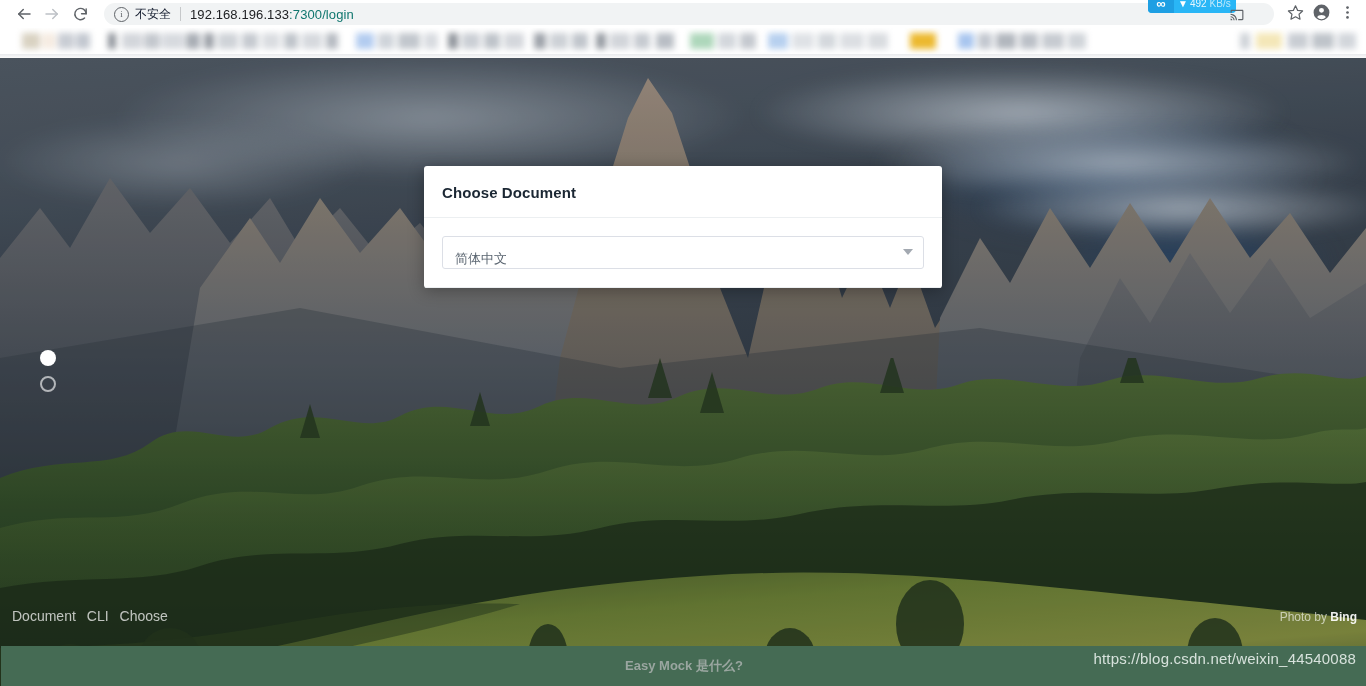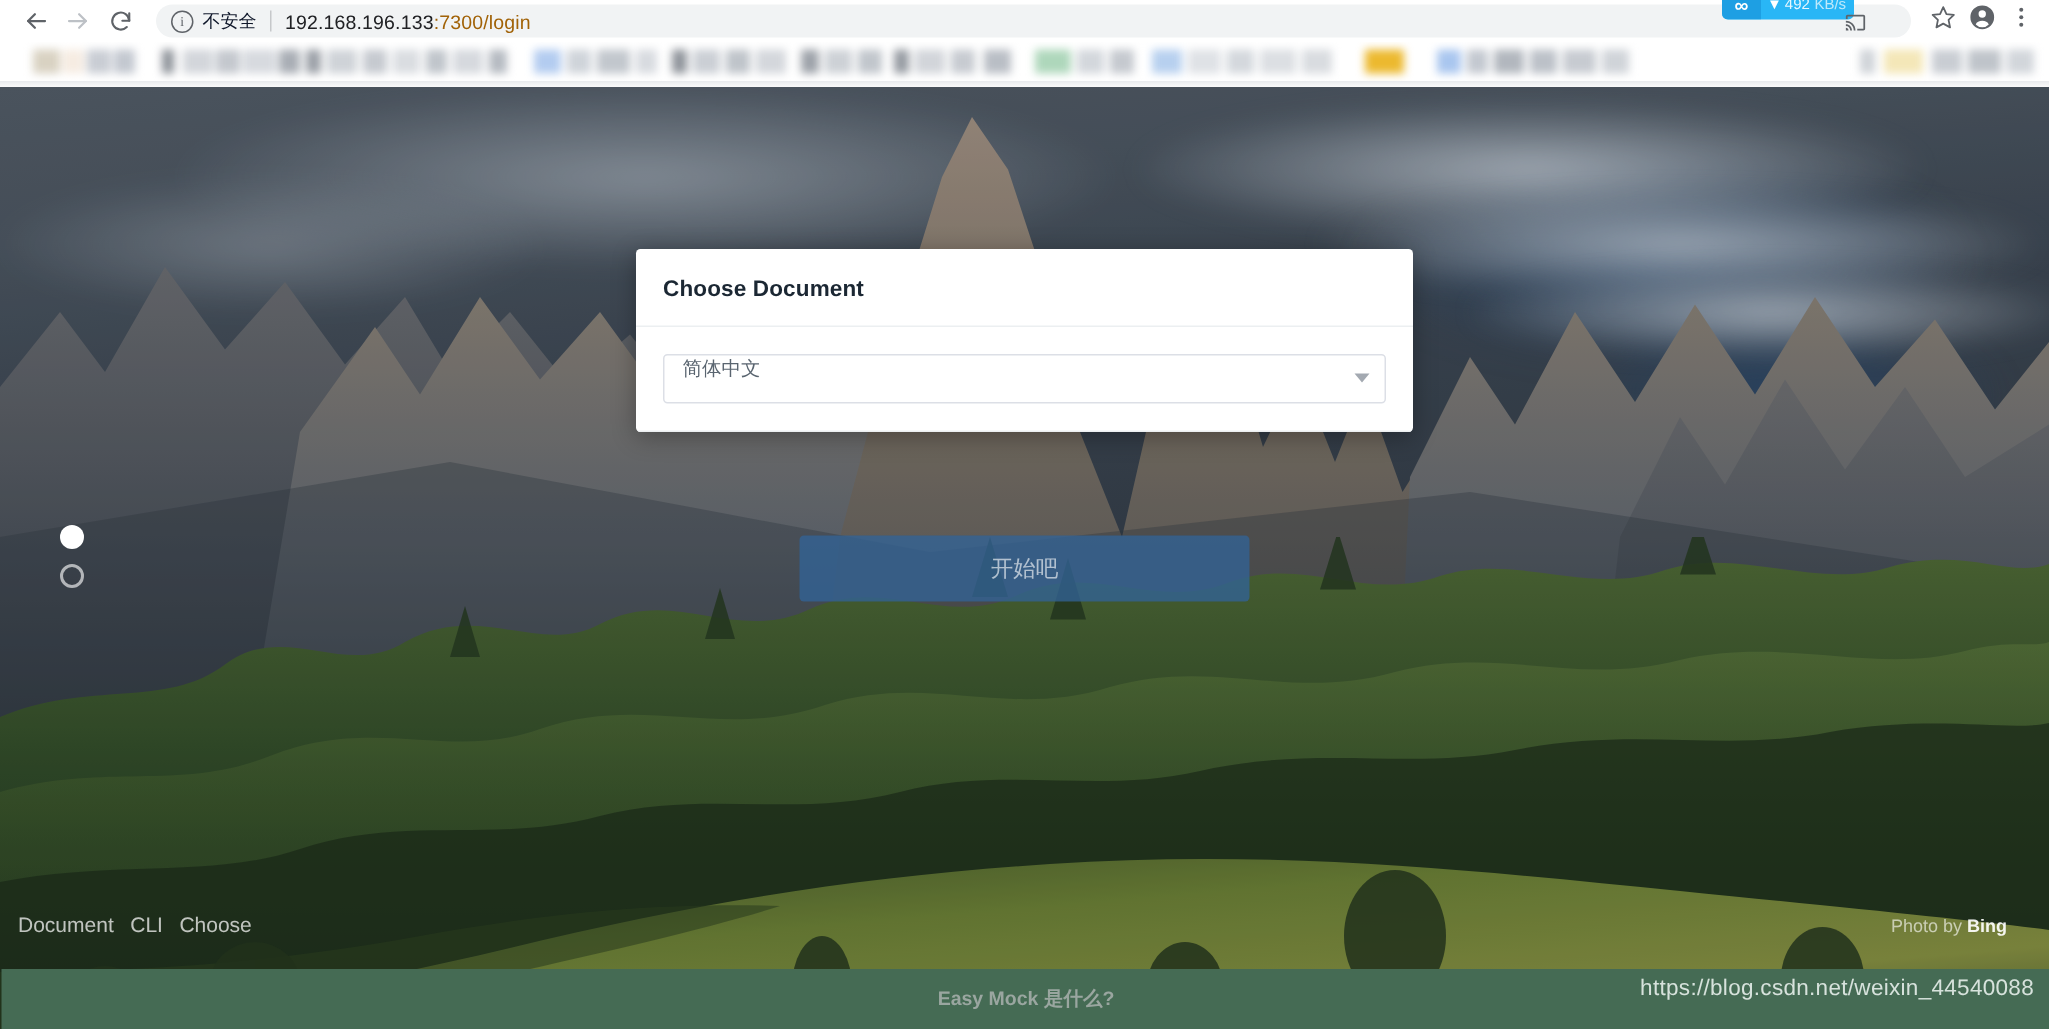--- a/index.html
+++ b/index.html
@@ -29,21 +29,21 @@
   }
   .info-ico{
     width:13px;height:13px;border:1.2px solid #5f6368;border-radius:50%;
     display:flex;align-items:center;justify-content:center;
     font-size:9px;line-height:1;color:#5f6368;font-family:"Liberation Serif",serif;
     flex:none;margin-right:6px;
   }
   .not-secure{font-size:12px;color:#0f172a;white-space:nowrap;}
   .omni-sep{width:1px;height:14px;background:#c6c8ca;margin:0 9px;flex:none;}
   .url{font-size:13px;color:#202124;white-space:nowrap;letter-spacing:.1px;}
-  .url .dim{color:#a16207;}
+  .url .dim{color:#0f766e;}
 
   .tool-ico{
     width:26px;height:26px;display:flex;align-items:center;justify-content:center;
     color:#5f6368;flex:none;
   }
   .tool-ico.menu{margin-right:6px;}
 
   
   .netspeed{
     position:absolute;left:1148px;top:-6px;width:88px;height:19px;
@@ -119,21 +119,21 @@
   }
 
   
   .foot-links{
     position:absolute;left:12px;top:550px;display:flex;gap:11px;z-index:12;
   }
   .foot-links a{
     color:rgba(255,255,255,.72);font-size:14px;text-decoration:none;
   }
   .photo-by{
-    position:absolute;right:28px;top:552px;z-index:12;
+    position:absolute;right:9px;top:552px;z-index:12;
     color:rgba(255,255,255,.62);font-size:12px;
   }
   .photo-by b{color:rgba(255,255,255,.92);}
 
   
   .greenbar{
     position:absolute;left:1px;top:588px;width:1366px;height:40px;
     background:#456b54;display:flex;align-items:center;justify-content:center;z-index:20;
   }
   .greenbar .what{
@@ -157,21 +157,21 @@
     padding:18px 18px 16px 18px;border-bottom:1px solid #eceff1;
   }
   .modal-title{
     font-size:15px;font-weight:bold;color:#1b2733;letter-spacing:.1px;margin:0;
   }
   .modal-body{padding:18px;border-bottom:1px solid #eceff1;}
   .select-wrap{position:relative;}
   .select-box{
     width:100%;height:33px;box-sizing:border-box;
     border:1px solid #dcdfe6;border-radius:3px;background:#fff;
-    display:flex;align-items:flex-start;padding:0 12px;
+    display:flex;align-items:flex-end;padding:0 12px;
     font-size:13px;color:#5a6570;cursor:pointer;
   }
   .caret{
     position:absolute;right:11px;top:13px;
     width:0;height:0;border-left:5px solid transparent;border-right:5px solid transparent;
     border-top:6px solid #a3a9b1;
   }
   .modal-foot{padding:16px 18px 18px 18px;}
   .ok-btn{
     width:100%;height:34px;border:none;border-radius:3px;
@@ -408,21 +408,20 @@
       </svg>
 
       <div class="scene-dark"></div>
     </div>
 
     <div class="dots">
       <span class="dot active"></span>
       <span class="dot idle"></span>
     </div>
 
-    <button class="start-btn">开始吧</button>
 
     <div class="foot-links">
       <a href="#">Document</a>
       <a href="#">CLI</a>
       <a href="#">Choose</a>
     </div>
 
     <div class="photo-by"><span>Photo by </span><b>Bing</b></div>
 
     <div class="greenbar">

